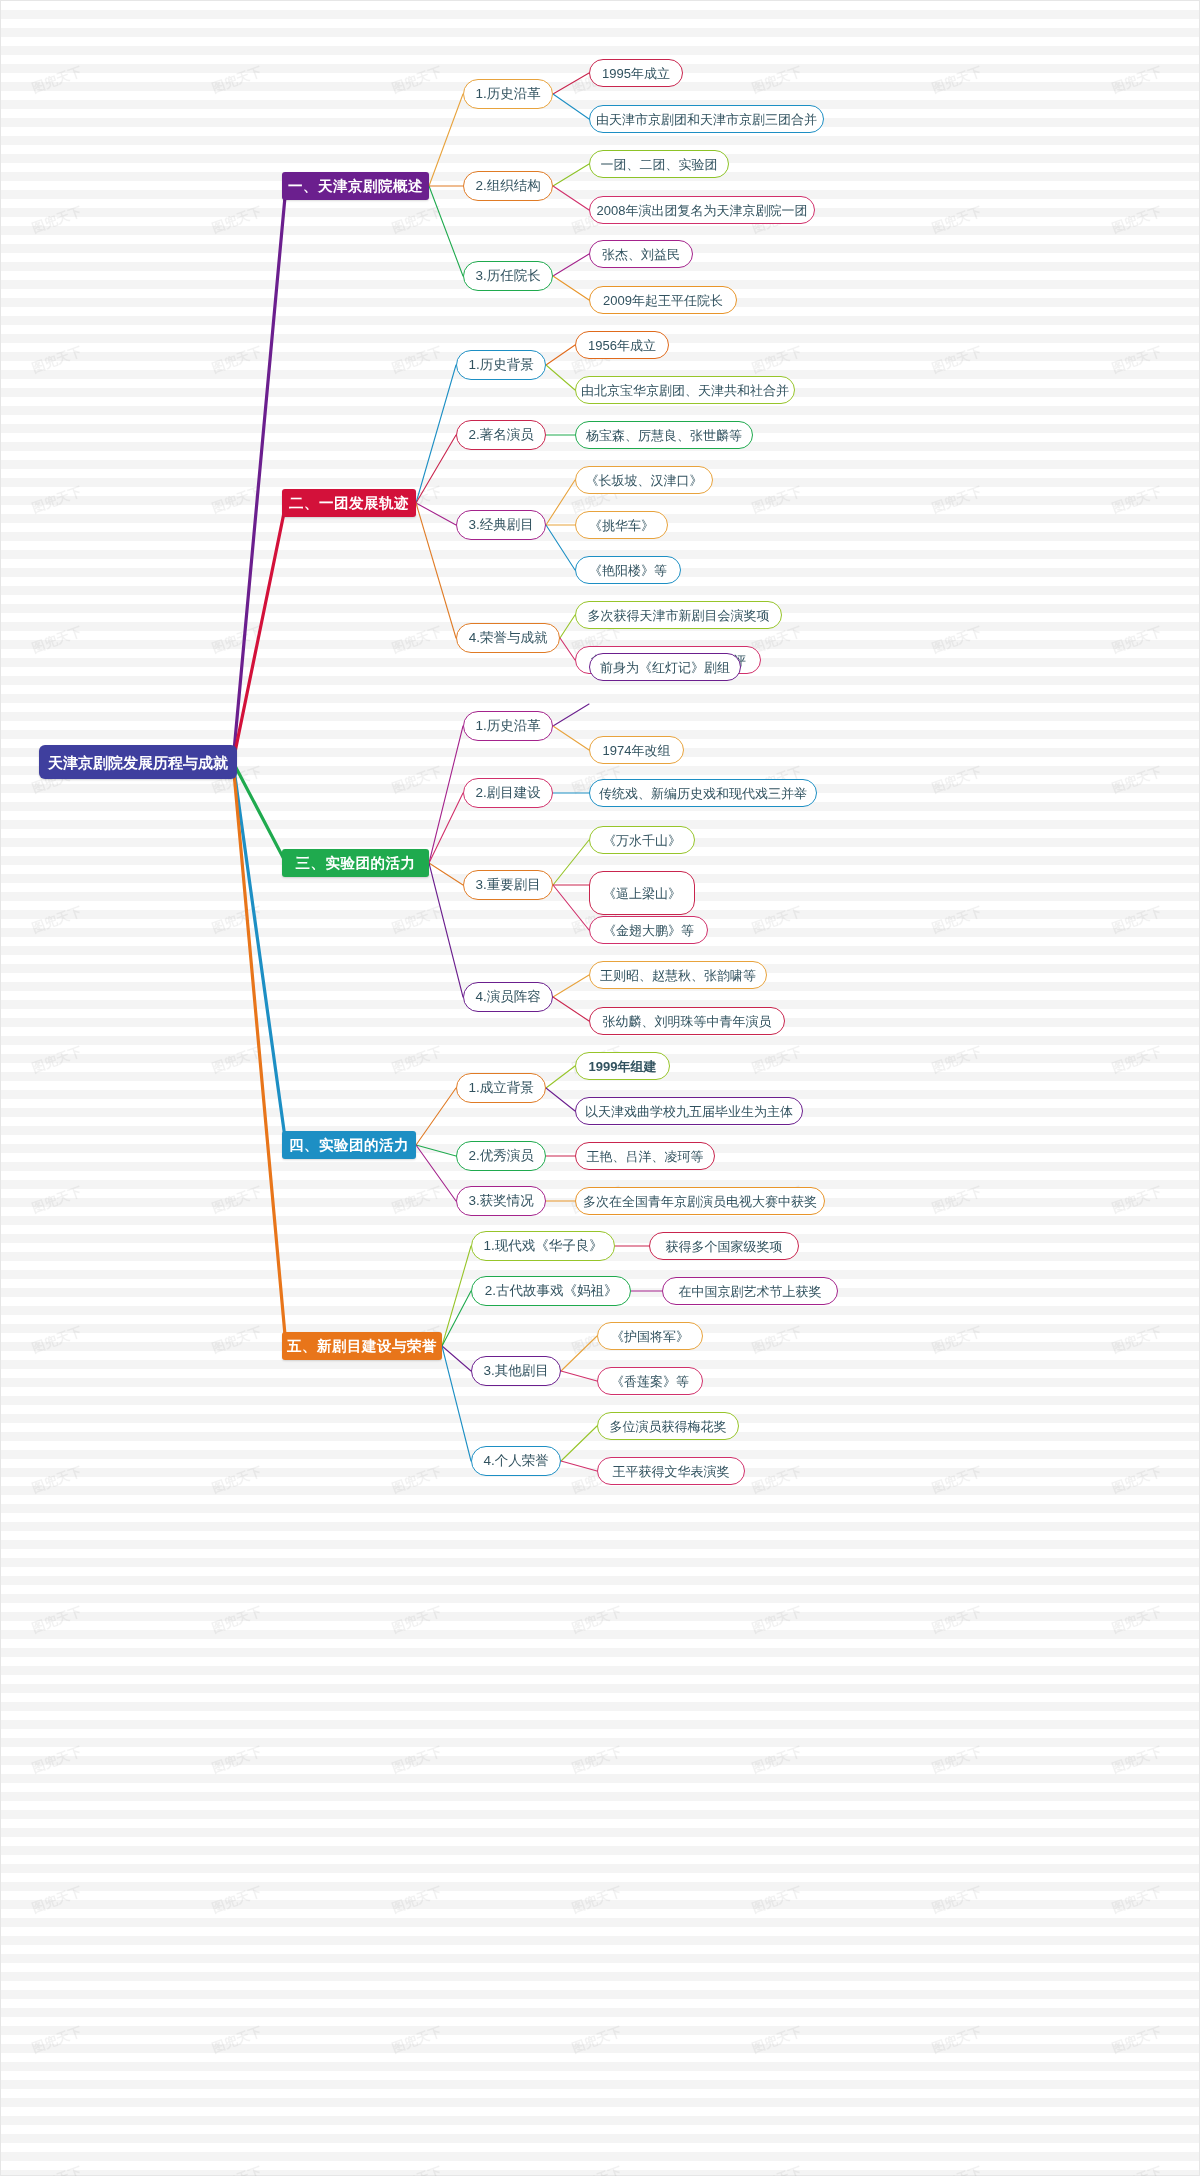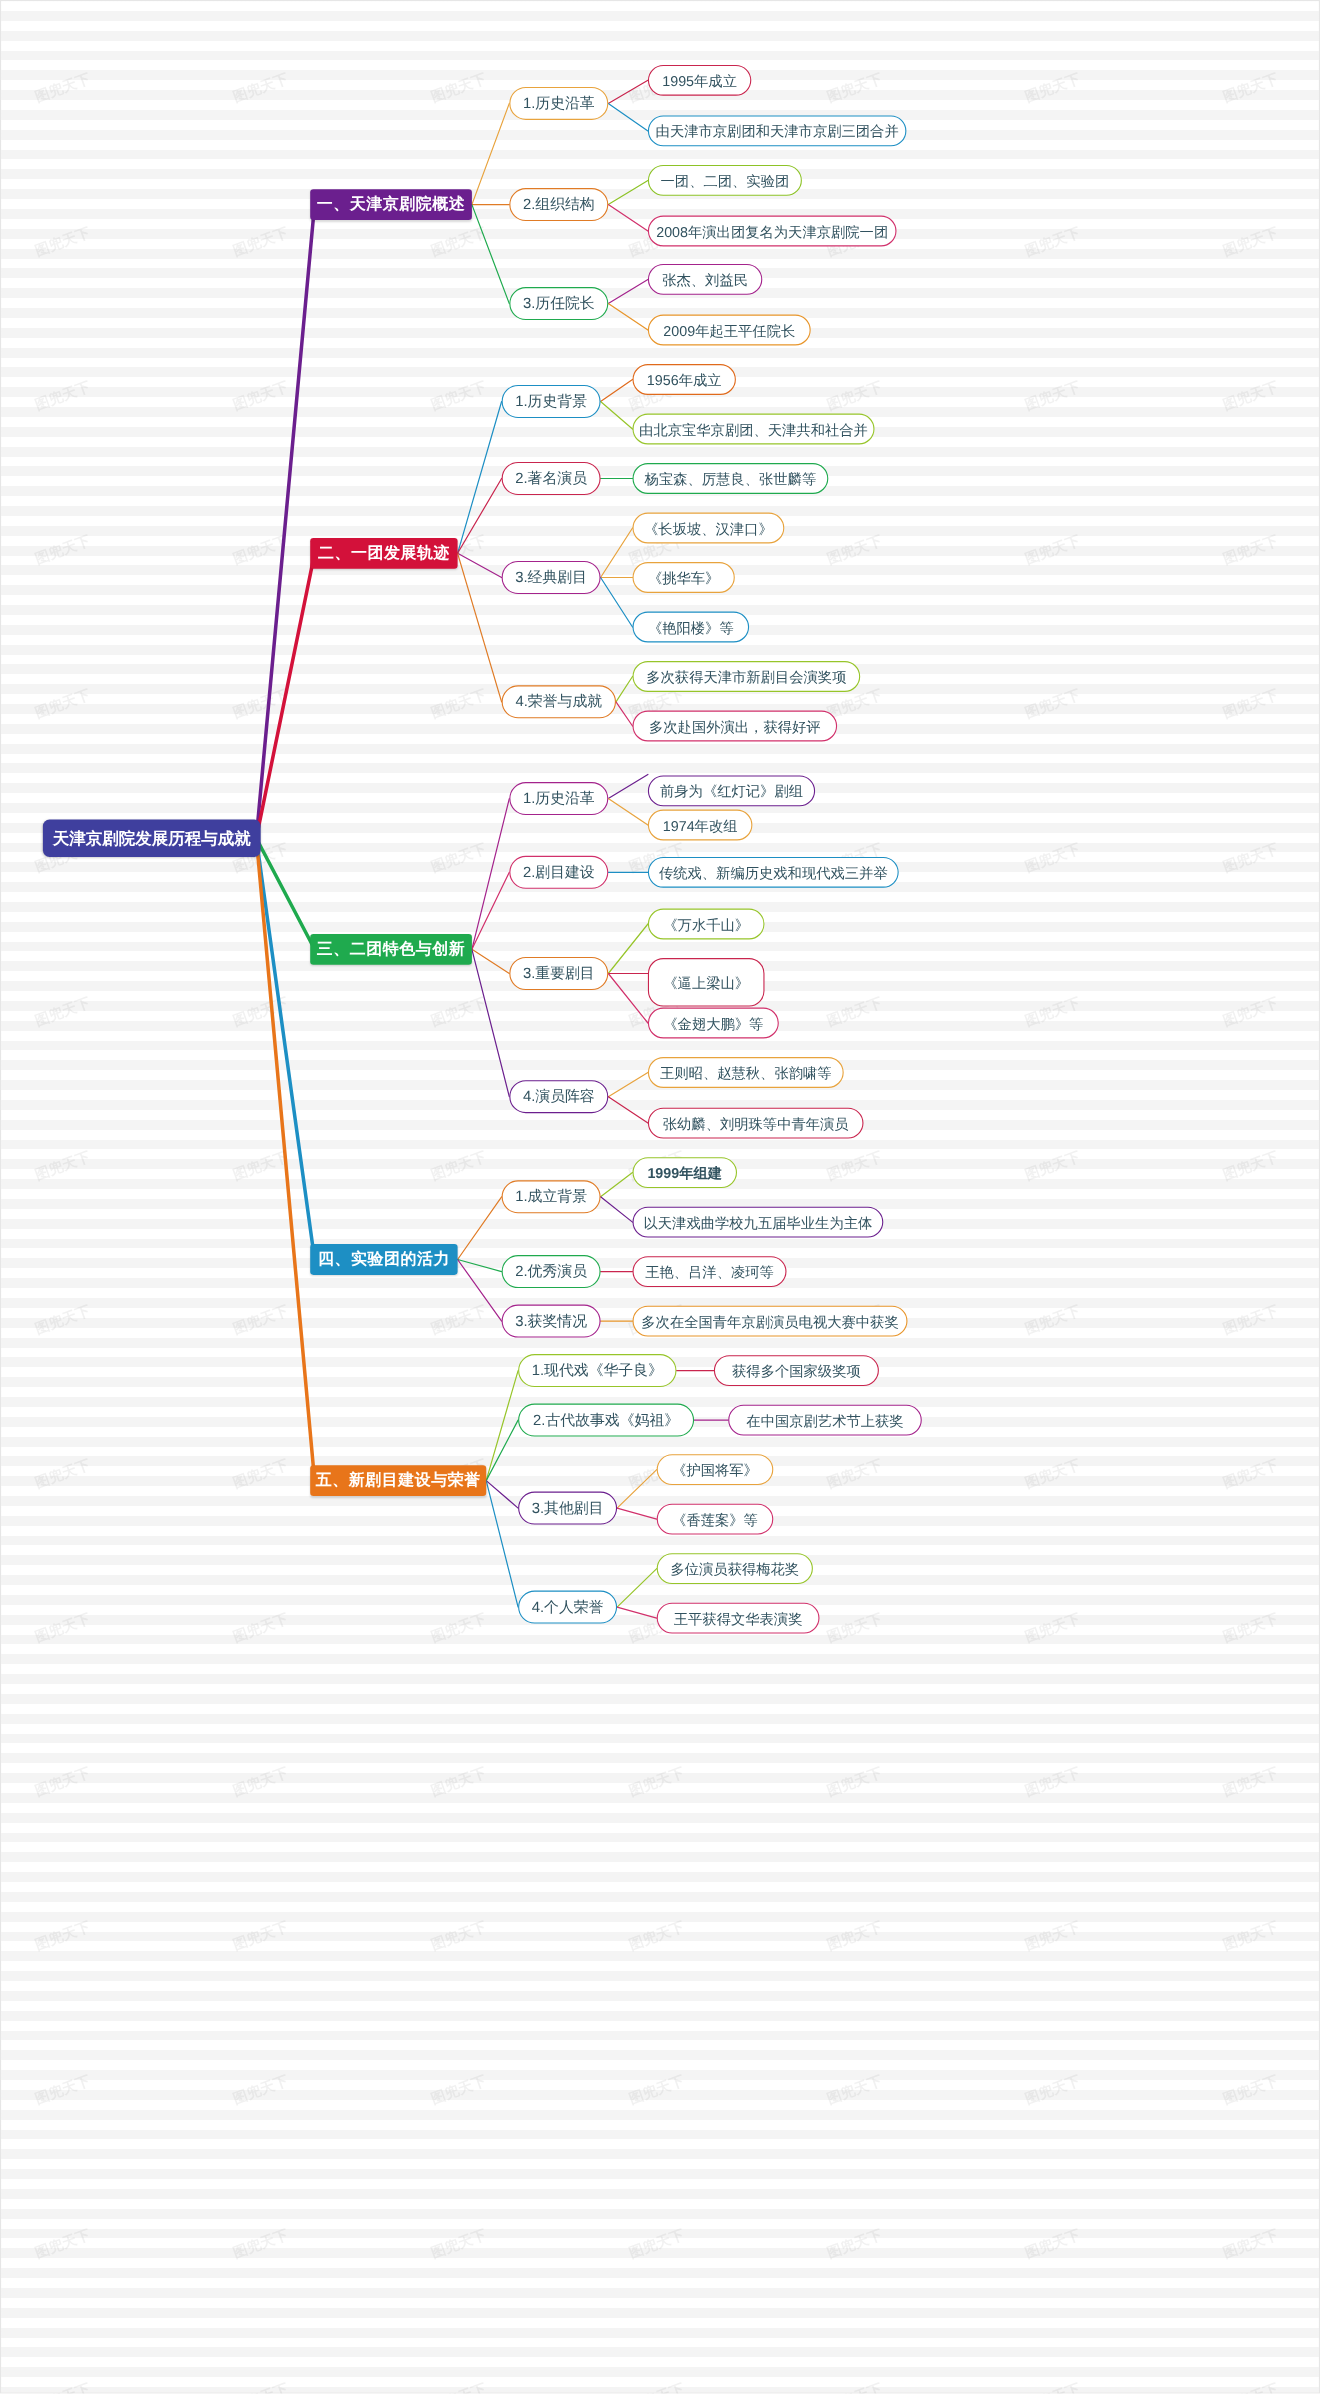--- a/index.html
+++ b/index.html
@@ -273,23 +273,23 @@
       <div class="node leaf" style="left: 574px; top: 375px; width: 220px; height: 28px; border-color: rgb(151, 197, 42);">由北京宝华京剧团、天津共和社合并</div>
       <div class="node sub" style="left: 455px; top: 419px; width: 90px; height: 30px; border-color: rgb(201, 37, 78);">2.著名演员</div>
       <div class="node leaf" style="left: 574px; top: 420px; width: 178px; height: 28px; border-color: rgb(31, 170, 78);">杨宝森、厉慧良、张世麟等</div>
       <div class="node sub" style="left: 455px; top: 509px; width: 90px; height: 30px; border-color: rgb(164, 35, 140);">3.经典剧目</div>
       <div class="node leaf" style="left: 574px; top: 465px; width: 138px; height: 28px; border-color: rgb(232, 163, 61);">《长坂坡、汉津口》</div>
       <div class="node leaf" style="left: 574px; top: 510px; width: 93px; height: 28px; border-color: rgb(232, 163, 61);">《挑华车》</div>
       <div class="node leaf" style="left: 574px; top: 555px; width: 106px; height: 28px; border-color: rgb(29, 143, 196);">《艳阳楼》等</div>
       <div class="node sub" style="left: 455px; top: 622px; width: 104px; height: 30px; border-color: rgb(224, 123, 37);">4.荣誉与成就</div>
       <div class="node leaf" style="left: 574px; top: 600px; width: 207px; height: 28px; border-color: rgb(151, 197, 42);">多次获得天津市新剧目会演奖项</div>
       <div class="node leaf" style="left: 574px; top: 645px; width: 186px; height: 28px; border-color: rgb(209, 48, 107);">多次赴国外演出，获得好评</div>
-      <div class="node branch" style="left: 281px; top: 848px; width: 147px; height: 28px; background: rgb(31, 170, 78);">三、二团特色与创新</div>
+      <div class="node branch" style="left: 281px; top: 848px; width: 147px; height: 28px; background: rgb(31, 170, 78);">三、实验团的活力</div>
       <div class="node sub" style="left: 462px; top: 710px; width: 90px; height: 30px; border-color: rgb(164, 35, 140);">1.历史沿革</div>
-      <div class="node leaf" style="left: 588px; top: 704px; width: 152px; height: 28px; border-color: rgb(107, 31, 142);">前身为《红灯记》剧组</div>
+      <div class="node leaf" style="left: 588px; top: 652px; width: 152px; height: 28px; border-color: rgb(107, 31, 142);">前身为《红灯记》剧组</div>
       <div class="node leaf" style="left: 588px; top: 735px; width: 95px; height: 28px; border-color: rgb(232, 163, 61);">1974年改组</div>
       <div class="node sub" style="left: 462px; top: 777px; width: 90px; height: 30px; border-color: rgb(209, 48, 107);">2.剧目建设</div>
       <div class="node leaf" style="left: 588px; top: 778px; width: 228px; height: 28px; border-color: rgb(29, 143, 196);">传统戏、新编历史戏和现代戏三并举</div>
       <div class="node sub" style="left: 462px; top: 869px; width: 90px; height: 30px; border-color: rgb(224, 123, 37);">3.重要剧目</div>
       <div class="node leaf" style="left: 588px; top: 825px; width: 106px; height: 28px; border-color: rgb(151, 197, 42);">《万水千山》</div>
       <div class="node leaf" style="left: 588px; top: 870px; width: 106px; height: 44px; border-color: rgb(201, 37, 78);">《逼上梁山》</div>
       <div class="node leaf" style="left: 588px; top: 915px; width: 119px; height: 28px; border-color: rgb(209, 48, 107);">《金翅大鹏》等</div>
       <div class="node sub" style="left: 462px; top: 981px; width: 90px; height: 30px; border-color: rgb(107, 31, 142);">4.演员阵容</div>
       <div class="node leaf" style="left: 588px; top: 960px; width: 178px; height: 28px; border-color: rgb(232, 163, 61);">王则昭、赵慧秋、张韵啸等</div>
       <div class="node leaf" style="left: 588px; top: 1006px; width: 196px; height: 28px; border-color: rgb(201, 37, 78);">张幼麟、刘明珠等中青年演员</div>

